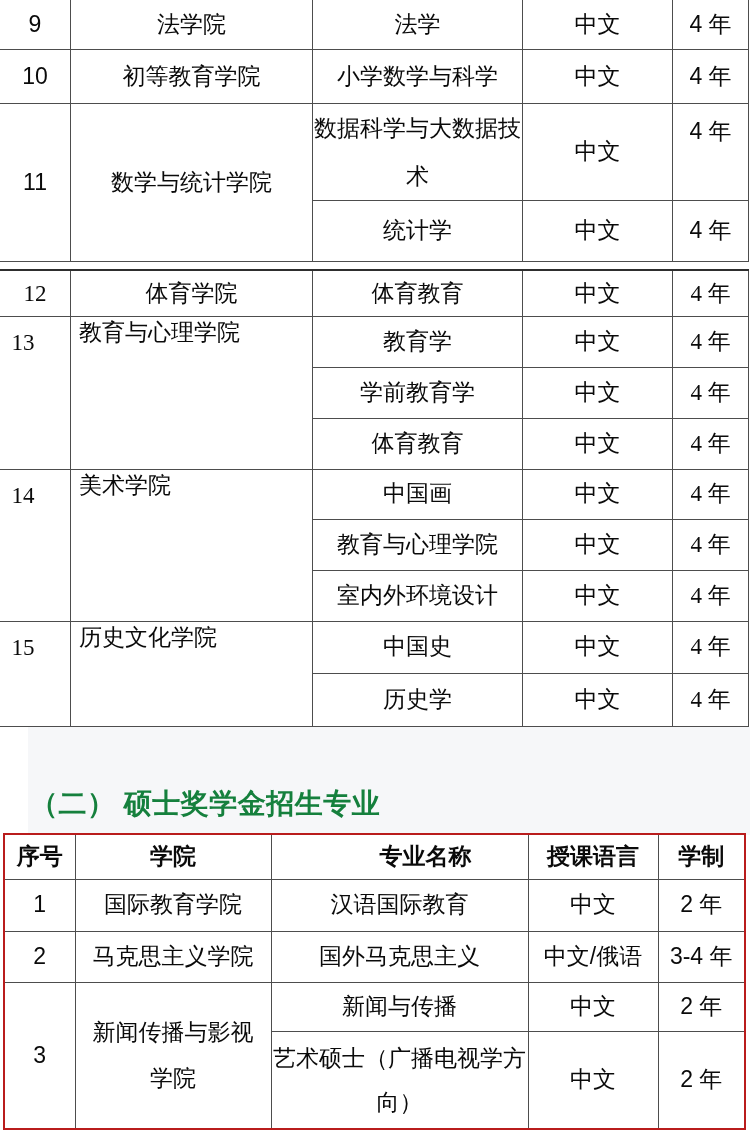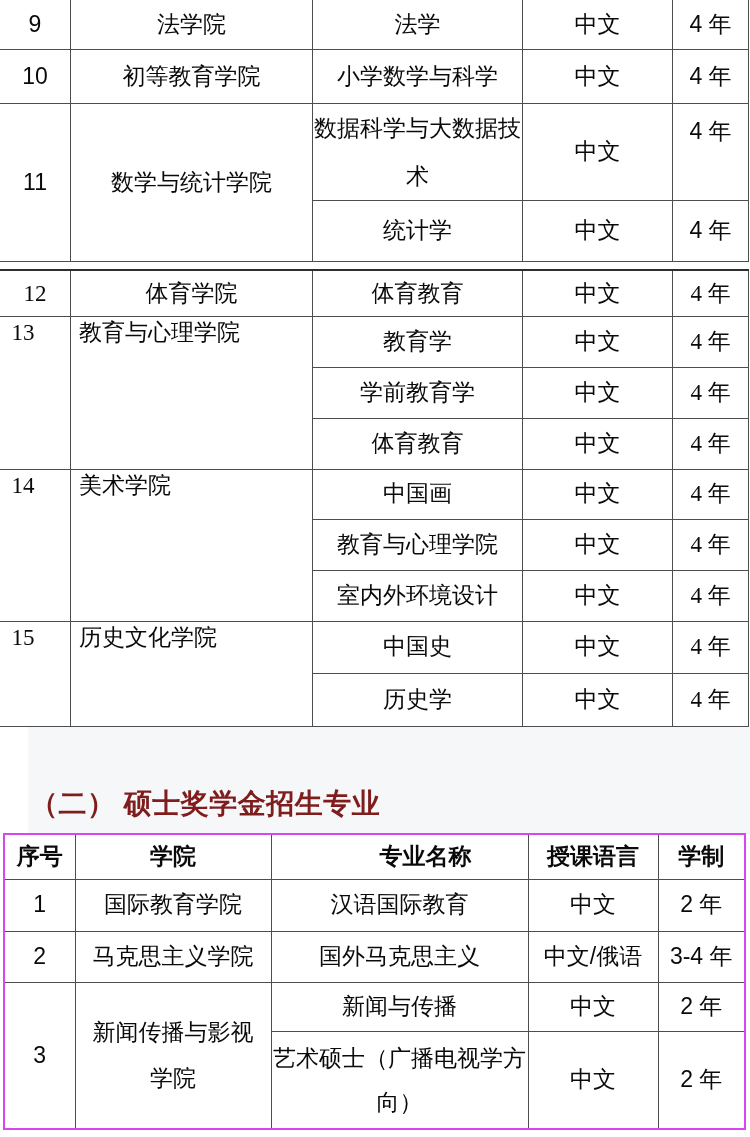--- a/index.html
+++ b/index.html
@@ -13,32 +13,32 @@
     border:1px solid #4d4d4d;
     text-align:center;vertical-align:middle;
     font-size:23px;line-height:1.35;padding:0;
     overflow:hidden;
   }
   
   #t1a{left:-1px;top:-1px;width:749px;}
   #t1b{left:-1px;top:269px;width:749px;border-top:2px solid #2e2e2e;font-family:Liberation Serif, serif;}
   #t1a{border-bottom:1px solid #4d4d4d;}
   .v-top{vertical-align:top;padding-top:12px;}
-  .num-offset{padding-right:24px;vertical-align:top;}
+  .num-offset{padding-right:24px;vertical-align:top;padding-top:10px;}
   .college-left{text-align:left;padding-left:8px;vertical-align:top;padding-top:0;}
   .ml-t1{line-height:48px;}
   
   #band{position:absolute;left:28px;top:727px;width:722px;height:108px;}
   #heading{
     position:absolute;left:30px;top:785px;
-    font-size:28px;font-weight:bold;color:#7f1d1d;
+    font-size:28px;font-weight:bold;color:#15803d;
     letter-spacing:0.5px;white-space:pre;
   }
   
-  #t2{left:3px;top:833px;width:709px;border:2px solid #d946ef;}
+  #t2{left:3px;top:833px;width:709px;border:2px solid #b91c1c;}
   #t2 th{font-weight:bold;}
   #t2 .major-head{padding-left:52px;font-family:Liberation Serif, serif;}
   .ml-t2{line-height:44px;}
   .ml-t2c{line-height:46px;padding:16px 17px;}
 </style>
 </head>
 <body>
 
 <table id="t1a">
   <colgroup>

